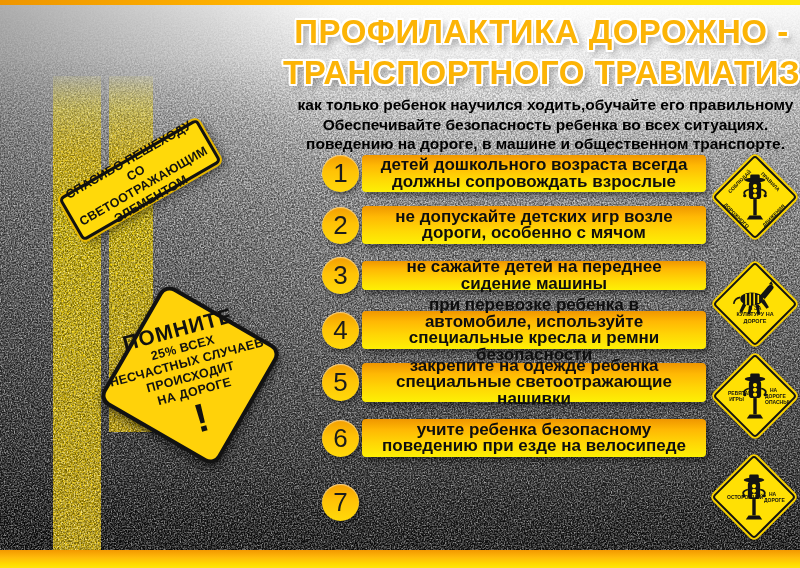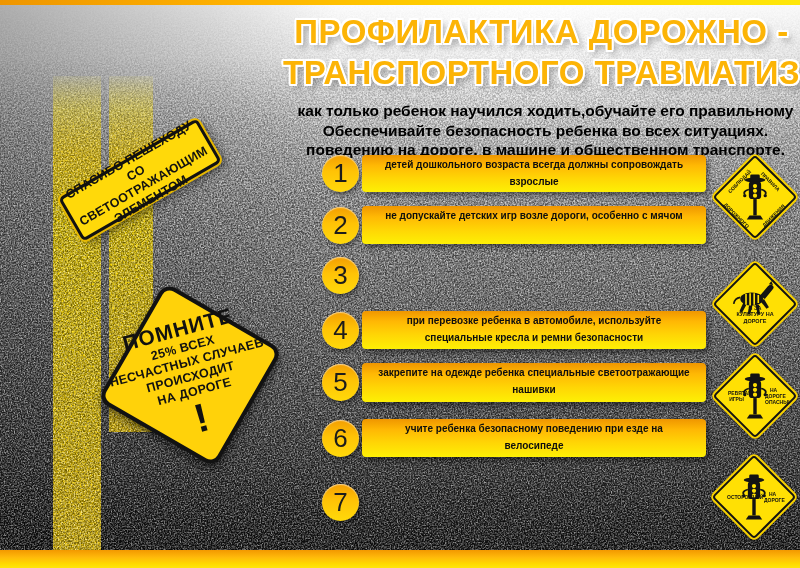--- a/index.html
+++ b/index.html
@@ -32,21 +32,21 @@
   .title{
     position:absolute;left:283px;top:11px;width:517px;z-index:6;
     text-align:center;font-weight:bold;font-size:33px;line-height:41px;
     letter-spacing:.5px;color:#fcb406;white-space:nowrap;
     text-shadow:
       -2px 0 0 #fff, 2px 0 0 #fff, 0 -2px 0 #fff, 0 2px 0 #fff,
       -1.6px -1.6px 0 #fff, 1.6px -1.6px 0 #fff, -1.6px 1.6px 0 #fff, 1.6px 1.6px 0 #fff,
       4px 5px 6px rgba(0,0,0,.35);
   }
   .intro{
-    position:absolute;left:293px;top:101px;width:505px;z-index:6;
+    position:absolute;left:293px;top:95px;width:505px;z-index:6;
     text-align:center;font-weight:bold;font-size:15.5px;line-height:19.5px;color:#000;
   }
   
   .thanks{
     position:absolute;left:60px;top:155px;width:160px;height:50px;z-index:6;
     transform:rotate(-30deg);
     background:#ffd90a;border:3px solid #121212;border-radius:5px;
     box-shadow:0 0 0 2px #e6b800, 4px 6px 9px rgba(0,0,0,.45);
     display:flex;flex-direction:column;justify-content:center;text-align:center;
     font-weight:bold;font-size:12.5px;line-height:15px;color:#111;letter-spacing:.2px;
@@ -71,22 +71,22 @@
     flex:0 0 37px;width:37px;height:37px;border-radius:50%;
     background:linear-gradient(180deg,#f39e02,#ffc306 45%,#ffd90a);
     box-shadow:inset 0 1px 1px rgba(255,255,255,.55), 2px 3px 4px rgba(0,0,0,.4);
     display:flex;align-items:center;justify-content:center;
     font-size:26px;color:#1c1c1c;margin-right:3px;
   }
   .bar{
     flex:1;height:100%;border-radius:4px;
     background:linear-gradient(180deg,#ef9600 0%,#ffb804 28%,#ffd505 62%,#fdf005 100%);
     box-shadow:3px 4px 5px rgba(0,0,0,.4);
-    display:flex;justify-content:center;text-align:center;
-    font-weight:bold;font-size:10px;line-height:16.5px;color:#0e0e0e;padding:2px 14px;
+    display:flex;align-items:center;justify-content:center;text-align:center;
+    font-weight:bold;font-size:17px;line-height:16.5px;color:#0e0e0e;padding:2px 14px;
   }
   
   .badge{
     position:absolute;width:60px;height:60px;z-index:6;transform:rotate(45deg);
     background:#ffe004;border:2px solid #131313;border-radius:4px;
     box-shadow:0 0 0 2px #f7d100, 2px 2px 6px rgba(0,0,0,.35);
   }
   .badge-inner{position:absolute;inset:0;transform:rotate(-45deg);
     display:flex;align-items:center;justify-content:center;}
   .edge{position:absolute;font-size:5px;font-weight:bold;color:#111;white-space:nowrap;}
@@ -166,20 +166,23 @@
     <div class="num">
         <span>2</span>
       </div>
     <div class="bar">
         <span>не допускайте детских игр возле дороги, особенно с мячом</span>
       </div>
   </div>
   <div class="rule" style="top:261px;height:29px;">
     <div class="num">
         <span>3</span>
+      </div>
+    <div class="bar">
+        <span>не сажайте детей на переднее сидение машины</span>
       </div>
   </div>
   <div class="rule" style="top:311px;height:38px;">
     <div class="num">
         <span>4</span>
       </div>
     <div class="bar">
         <span>при перевозке ребенка в автомобиле, используйте специальные кресла и ремни безопасности</span>
       </div>
   </div>

